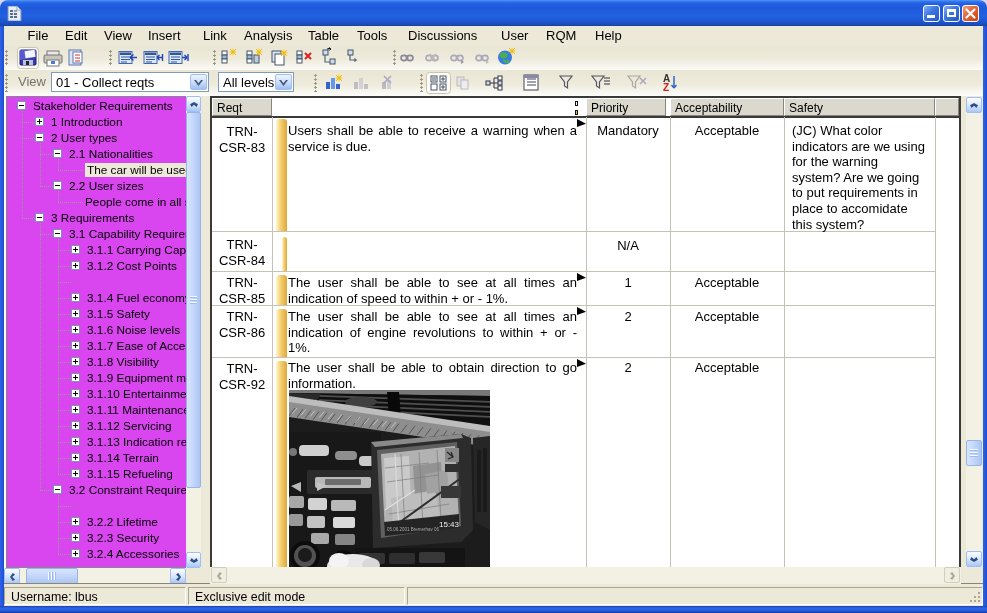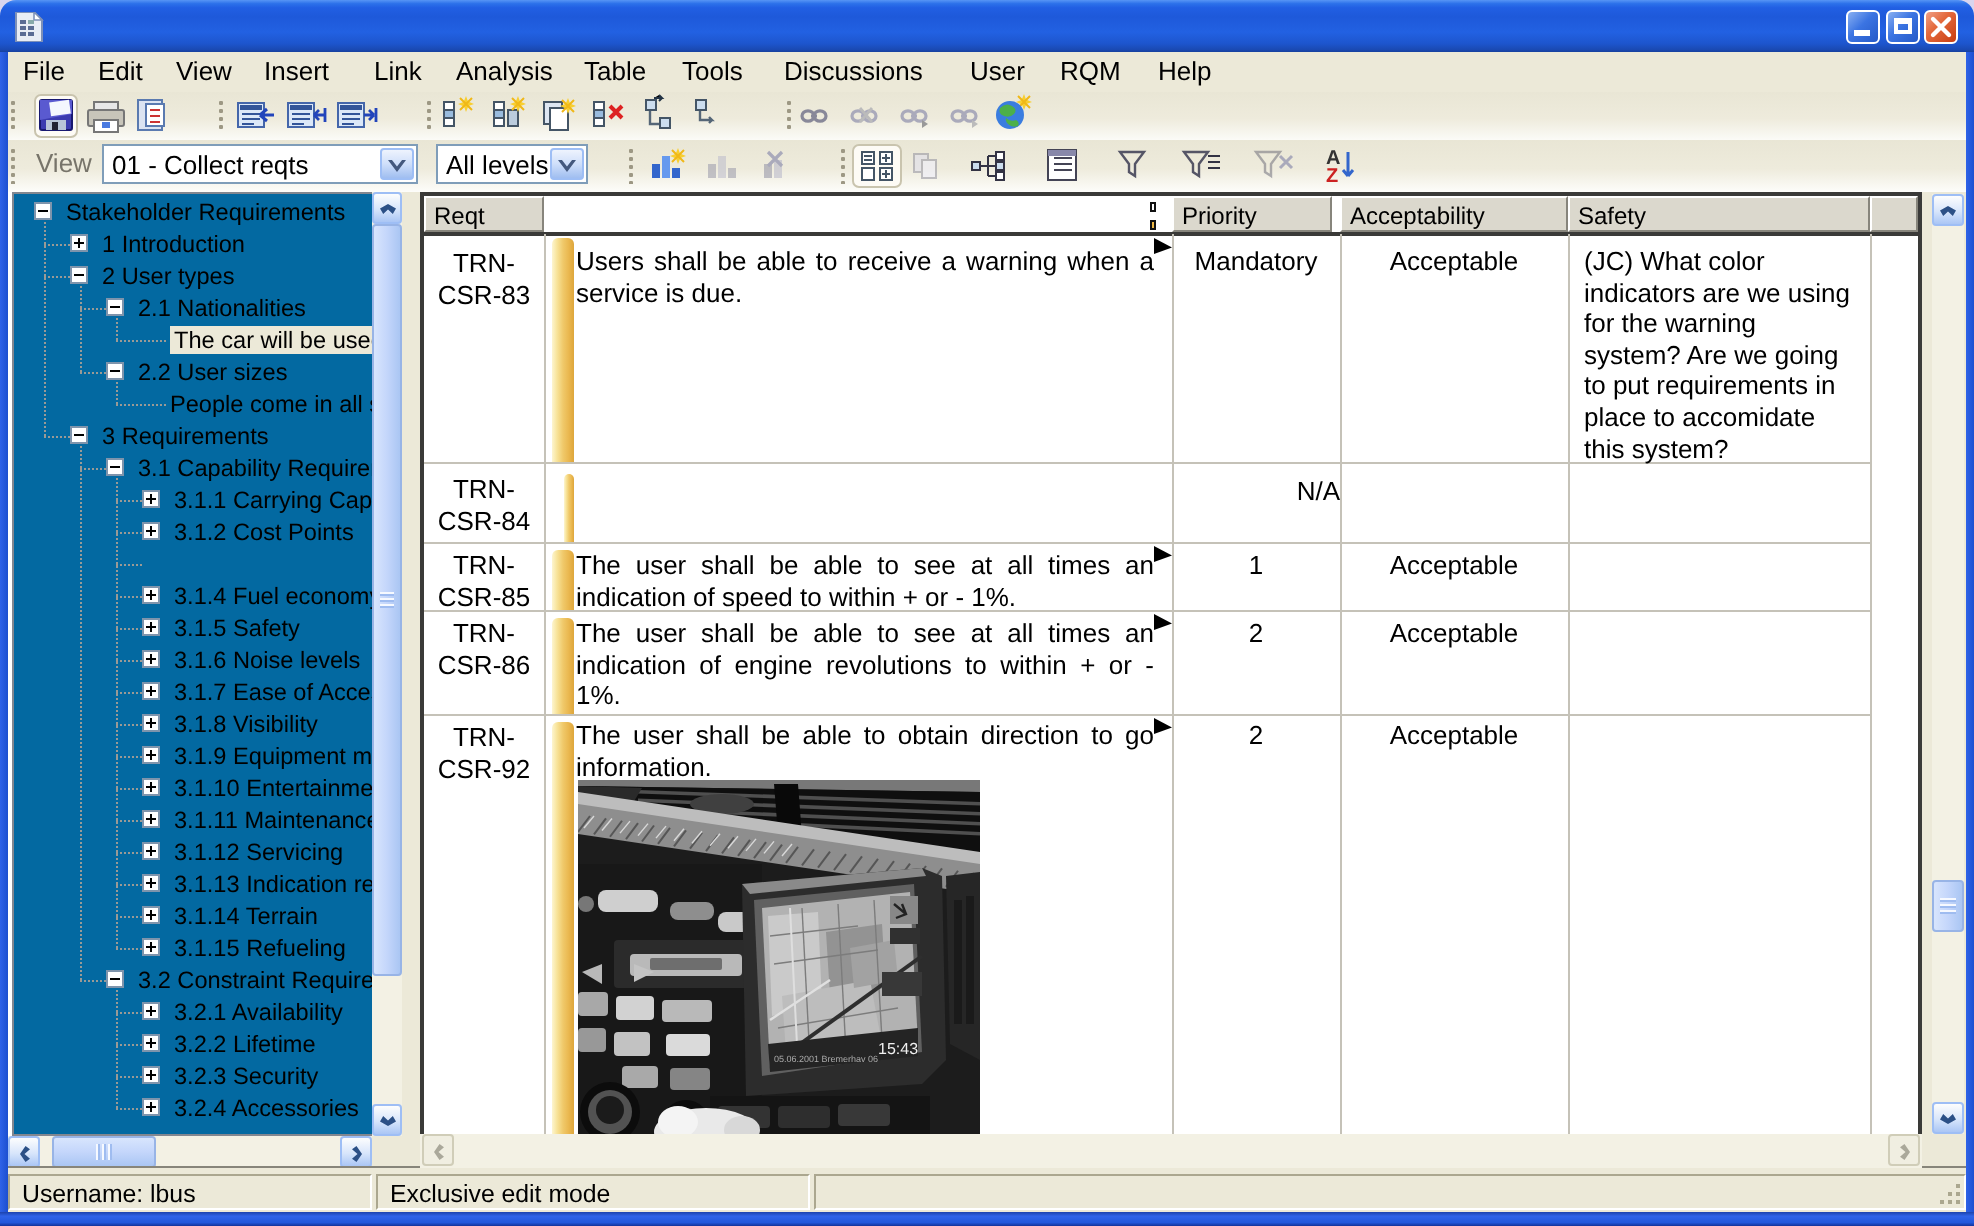--- a/index.html
+++ b/index.html
@@ -16,21 +16,21 @@
 #titlebar .ttext {
   position:absolute; left:26px; top:6px; color:#fff; font-weight:bold; font-size:13.7px;
   text-shadow:1px 1px 1px #10308a; white-space:nowrap; letter-spacing:0.72px;
 }
 .tbtn { position:absolute; top:5px; width:17px; height:17px; border-radius:3px; border:1px solid #fff; }
 #btn-min, #btn-max { background:linear-gradient(135deg,#89b0f2 0%, #3b74e2 45%, #2459c8 100%); }
 #btn-close { background:linear-gradient(135deg,#f0a086 0%, #e46a3d 40%, #c93d11 100%); }
 
 
 #menubar { left:0; top:26px; width:987px; height:20px; background:#ece9d8; color:#000; }
-#menubar span { position:absolute; top:2px; }
+#menubar span { position:absolute; top:2px;margin-left:16px; }
 
 
 #toolbar1 { left:0; top:46px; width:987px; height:24px; background:linear-gradient(180deg,#e9e6d5 0%, #eeebdc 55%, #fbfbf7 100%); }
 #toolbar2 { left:0; top:70px; width:987px; height:26px; background:linear-gradient(180deg,#e9e6d5 0%, #eeebdc 55%, #fdfdfa 100%); }
 .grip { position:absolute; width:3px; top:4px; bottom:4px;
   background-image:radial-gradient(circle at 1.5px 1.5px, #9d9884 1px, transparent 1.2px);
   background-size:3px 4px; }
 
 
 .combo { position:absolute; top:72px; height:20px; background:#fff; border:1px solid #7f9db9; }
@@ -334,21 +334,21 @@
       <text x="663" y="12" font-size="10" font-weight="bold" fill="#333" font-family="Liberation Sans">A</text>
       <text x="663" y="21" font-size="10" font-weight="bold" fill="#c22" font-family="Liberation Sans">Z</text>
       <path d="M674 6 v12 m0 0 l-2.5 -3 m2.5 3 l2.5 -3" stroke="#36c" stroke-width="1.5" fill="none"></path>
     </svg>
 </div>
 
 <div id="client" class="abs">
   <div style="position:absolute;left:0;top:0;width:4px;height:488px;background:#fff"></div>
 
   <div id="treepane">
-    <div id="treeview" style="position:absolute;left:2px;top:0;width:181px;height:472px;background:#0369a1;border:1px solid #828790">
+    <div id="treeview" style="position:absolute;left:2px;top:0;width:181px;height:472px;background:#d946ef;border:1px solid #828790">
       <div id="treebody" style="position:absolute;left:1px;top:0;right:0;bottom:0;overflow:hidden">
           <div class="vdot" style="left:13.5px;top:14px;height:107px"></div>
           <div class="vdot" style="left:31.5px;top:46px;height:43px"></div>
           <div class="vdot" style="left:31.5px;top:126px;height:267px"></div>
           <div class="vdot" style="left:49.5px;top:62px;height:11px"></div>
           <div class="vdot" style="left:49.5px;top:94px;height:11px"></div>
           <div class="vdot" style="left:49.5px;top:142px;height:235px"></div>
           <div class="vdot" style="left:49.5px;top:398px;height:59px"></div>
           <div class="trow" style="left:0;top:1px;width:100%">
             <span class="tbox " style="left:9px"></span>
@@ -462,24 +462,20 @@
           <div class="trow" style="left:0;top:369px;width:100%">
             <span class="tbox plus" style="left:63px"></span>
             <span class="lbl" style="left:79px">3.1.15 Refueling</span>
           </div>
           <div class="hdot" style="left:31.5px;top:393px;width:13.5px"></div>
           <div class="trow" style="left:0;top:385px;width:100%">
             <span class="tbox " style="left:45px"></span>
             <span class="lbl" style="left:61px">3.2 Constraint Requirem</span>
           </div>
           <div class="hdot" style="left:49.5px;top:409px;width:13.5px"></div>
-          <div class="trow" style="left:0;top:401px;width:100%">
-            <span class="tbox plus" style="left:63px"></span>
-            <span class="lbl" style="left:79px">3.2.1 Availability</span>
-          </div>
           <div class="hdot" style="left:49.5px;top:425px;width:13.5px"></div>
           <div class="trow" style="left:0;top:417px;width:100%">
             <span class="tbox plus" style="left:63px"></span>
             <span class="lbl" style="left:79px">3.2.2 Lifetime</span>
           </div>
           <div class="hdot" style="left:49.5px;top:441px;width:13.5px"></div>
           <div class="trow" style="left:0;top:433px;width:100%">
             <span class="tbox plus" style="left:63px"></span>
             <span class="lbl" style="left:79px">3.2.3 Security</span>
           </div>
@@ -544,21 +540,21 @@
         <div class="ltri" style="left:367px;top:23px"></div>
         <div class="ltri" style="left:367px;top:177px"></div>
         <div class="ltri" style="left:367px;top:211px"></div>
         <div class="ltri" style="left:367px;top:263px"></div>
         <div style="position:absolute;left:2px;top:28px;width:60px;text-align:center;line-height:15.6px">TRN-<br>CSR-83</div>
         <div style="position:absolute;left:78px;top:27px;width:289px;line-height:15.6px"><div style="text-align:justify;text-align-last:justify">Users shall be able to receive a warning when a</div>service is due.</div>
         <div style="position:absolute;left:376px;top:27px;width:84px;text-align:center;line-height:15.6px">Mandatory</div>
         <div style="position:absolute;left:460px;top:27px;width:114px;text-align:center;line-height:15.6px">Acceptable</div>
         <div style="position:absolute;left:582px;top:27px;width:143px;line-height:15.6px">(JC) What color<br>indicators are we using<br>for the warning<br>system? Are we going<br>to put requirements in<br>place to accomidate<br>this system?</div>
         <div style="position:absolute;left:2px;top:141px;width:60px;text-align:center;line-height:15.6px">TRN-<br>CSR-84</div>
-        <div style="position:absolute;left:376px;top:142px;width:84px;text-align:right;line-height:15.6px">N/A</div>
+        <div style="position:absolute;left:376px;top:142px;width:84px;text-align:center;line-height:15.6px">N/A</div>
         <div style="position:absolute;left:2px;top:179px;width:60px;text-align:center;line-height:15.6px">TRN-<br>CSR-85</div>
         <div style="position:absolute;left:78px;top:179px;width:289px;line-height:15.6px"><div style="text-align:justify;text-align-last:justify">The user shall be able to see at all times an</div>indication of speed to within + or - 1%.</div>
         <div style="position:absolute;left:376px;top:179px;width:84px;text-align:center;line-height:15.6px">1</div>
         <div style="position:absolute;left:460px;top:179px;width:114px;text-align:center;line-height:15.6px">Acceptable</div>
         <div style="position:absolute;left:2px;top:213px;width:60px;text-align:center;line-height:15.6px">TRN-<br>CSR-86</div>
         <div style="position:absolute;left:78px;top:213px;width:289px;line-height:15.6px"><div style="text-align:justify;text-align-last:justify">The user shall be able to see at all times an</div><div style="text-align:justify;text-align-last:justify">indication of engine revolutions to within + or -</div>1%.</div>
         <div style="position:absolute;left:376px;top:213px;width:84px;text-align:center;line-height:15.6px">2</div>
         <div style="position:absolute;left:460px;top:213px;width:114px;text-align:center;line-height:15.6px">Acceptable</div>
         <div style="position:absolute;left:2px;top:265px;width:60px;text-align:center;line-height:15.6px">TRN-<br>CSR-92</div>
         <div style="position:absolute;left:78px;top:264px;width:289px;line-height:15.6px"><div style="text-align:justify;text-align-last:justify">The user shall be able to obtain direction to go</div>information.</div>

